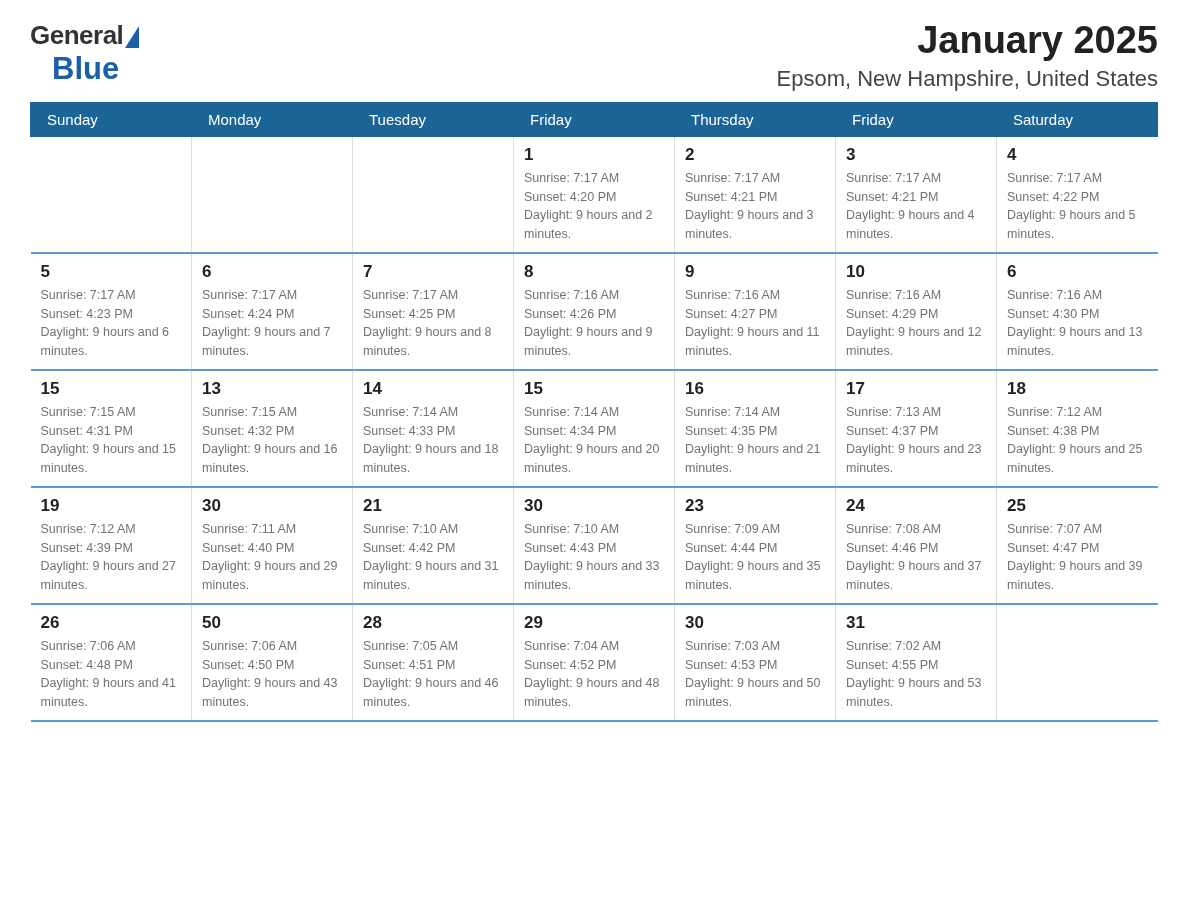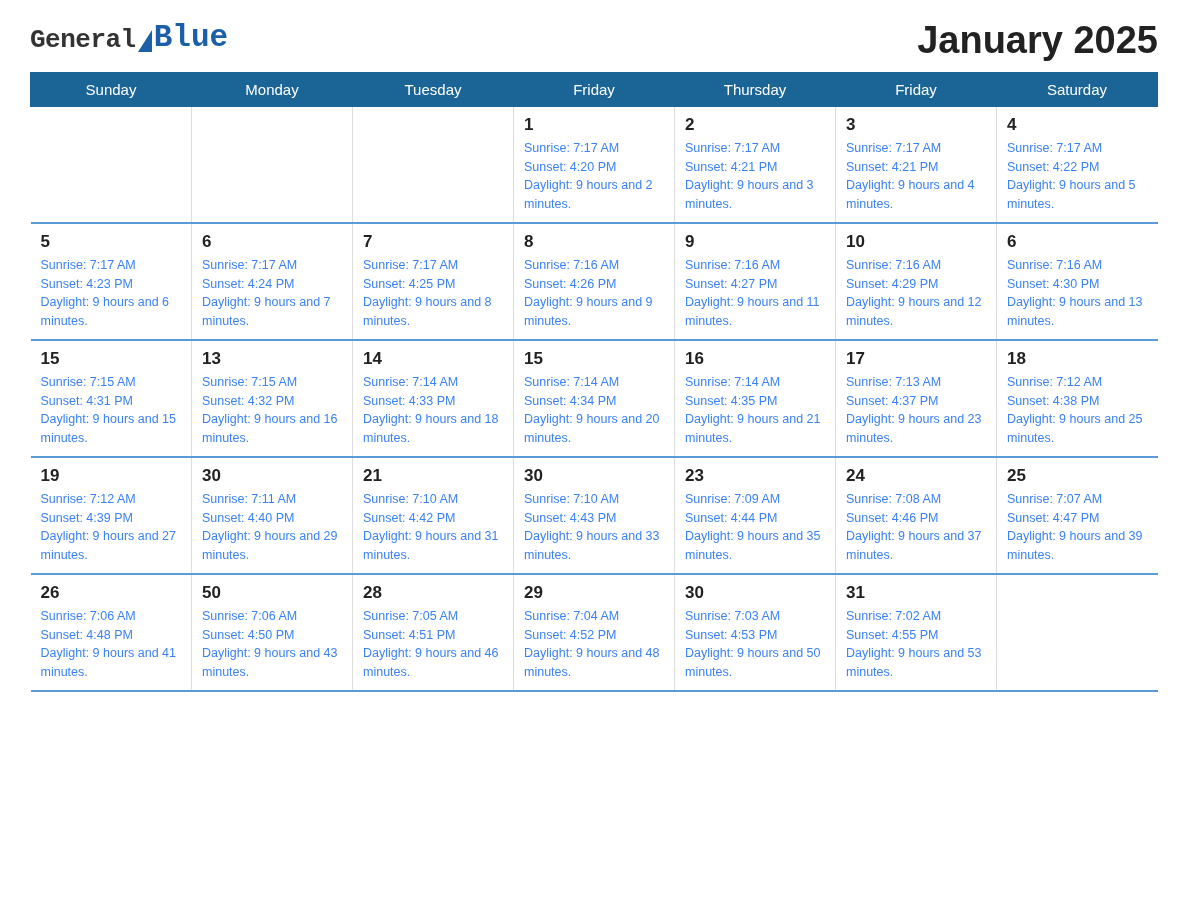--- a/index.html
+++ b/index.html
@@ -12,22 +12,22 @@
       padding: 20px 30px;
     }
     .header {
       display: flex;
       justify-content: space-between;
       align-items: flex-start;
       margin-bottom: 10px;
     }
     .logo {
       display: flex;
-      align-items: flex-end;
-      font-family: Liberation Mono, monospace;
+      flex-direction: column;
+      align-items: center;
     }
     .logo-top {
       display: flex;
       align-items: center;
     }
     .logo-general {
       font-size: 26px;
       font-weight: bold;
       color: #333;
       letter-spacing: -0.5px;
@@ -65,22 +65,22 @@
       border-collapse: collapse;
       margin-top: 8px;
     }
     .calendar thead tr {
       background-color: #1a6496;
     }
     .calendar thead th {
       color: #fff;
       font-size: 15px;
       font-weight: normal;
-      padding: 8px 8px;
-      text-align: center;
+      padding: 8px 16px;
+      text-align: left;
       border: 1px solid #1a6496;
     }
     .calendar tbody tr {
       border-bottom: 2px solid #5b9bd5;
     }
     .calendar tbody td {
       vertical-align: top;
       padding: 8px 10px;
       font-size: 13px;
       border-right: 1px solid #ddd;
@@ -93,40 +93,41 @@
     }
     .day-number {
       font-size: 17px;
       font-weight: bold;
       color: #222;
       display: block;
       margin-bottom: 4px;
     }
     .day-info {
       font-size: 12.5px;
-      color: #3b82f6;
+      color: #737373;
       line-height: 1.5;
     }
     .empty-cell {
       background: #fff;
     }
   </style>
 </head>
 <body>
 
 <div class="header">
   <div class="logo">
     <div class="logo-top">
       <span class="logo-general">General</span>
       <div class="logo-triangle"></div>
     </div>
     <span class="logo-blue">Blue</span>
   </div>
   <div class="title-section">
     <div class="month-title">January 2025</div>
+    <div class="location">Epsom, New Hampshire, United States</div>
   </div>
 </div>
 
 <table class="calendar">
   <thead>
     <tr>
     <th>Sunday</th>
         <th>Monday</th>
         <th>Tuesday</th>
         <th>Friday</th>

